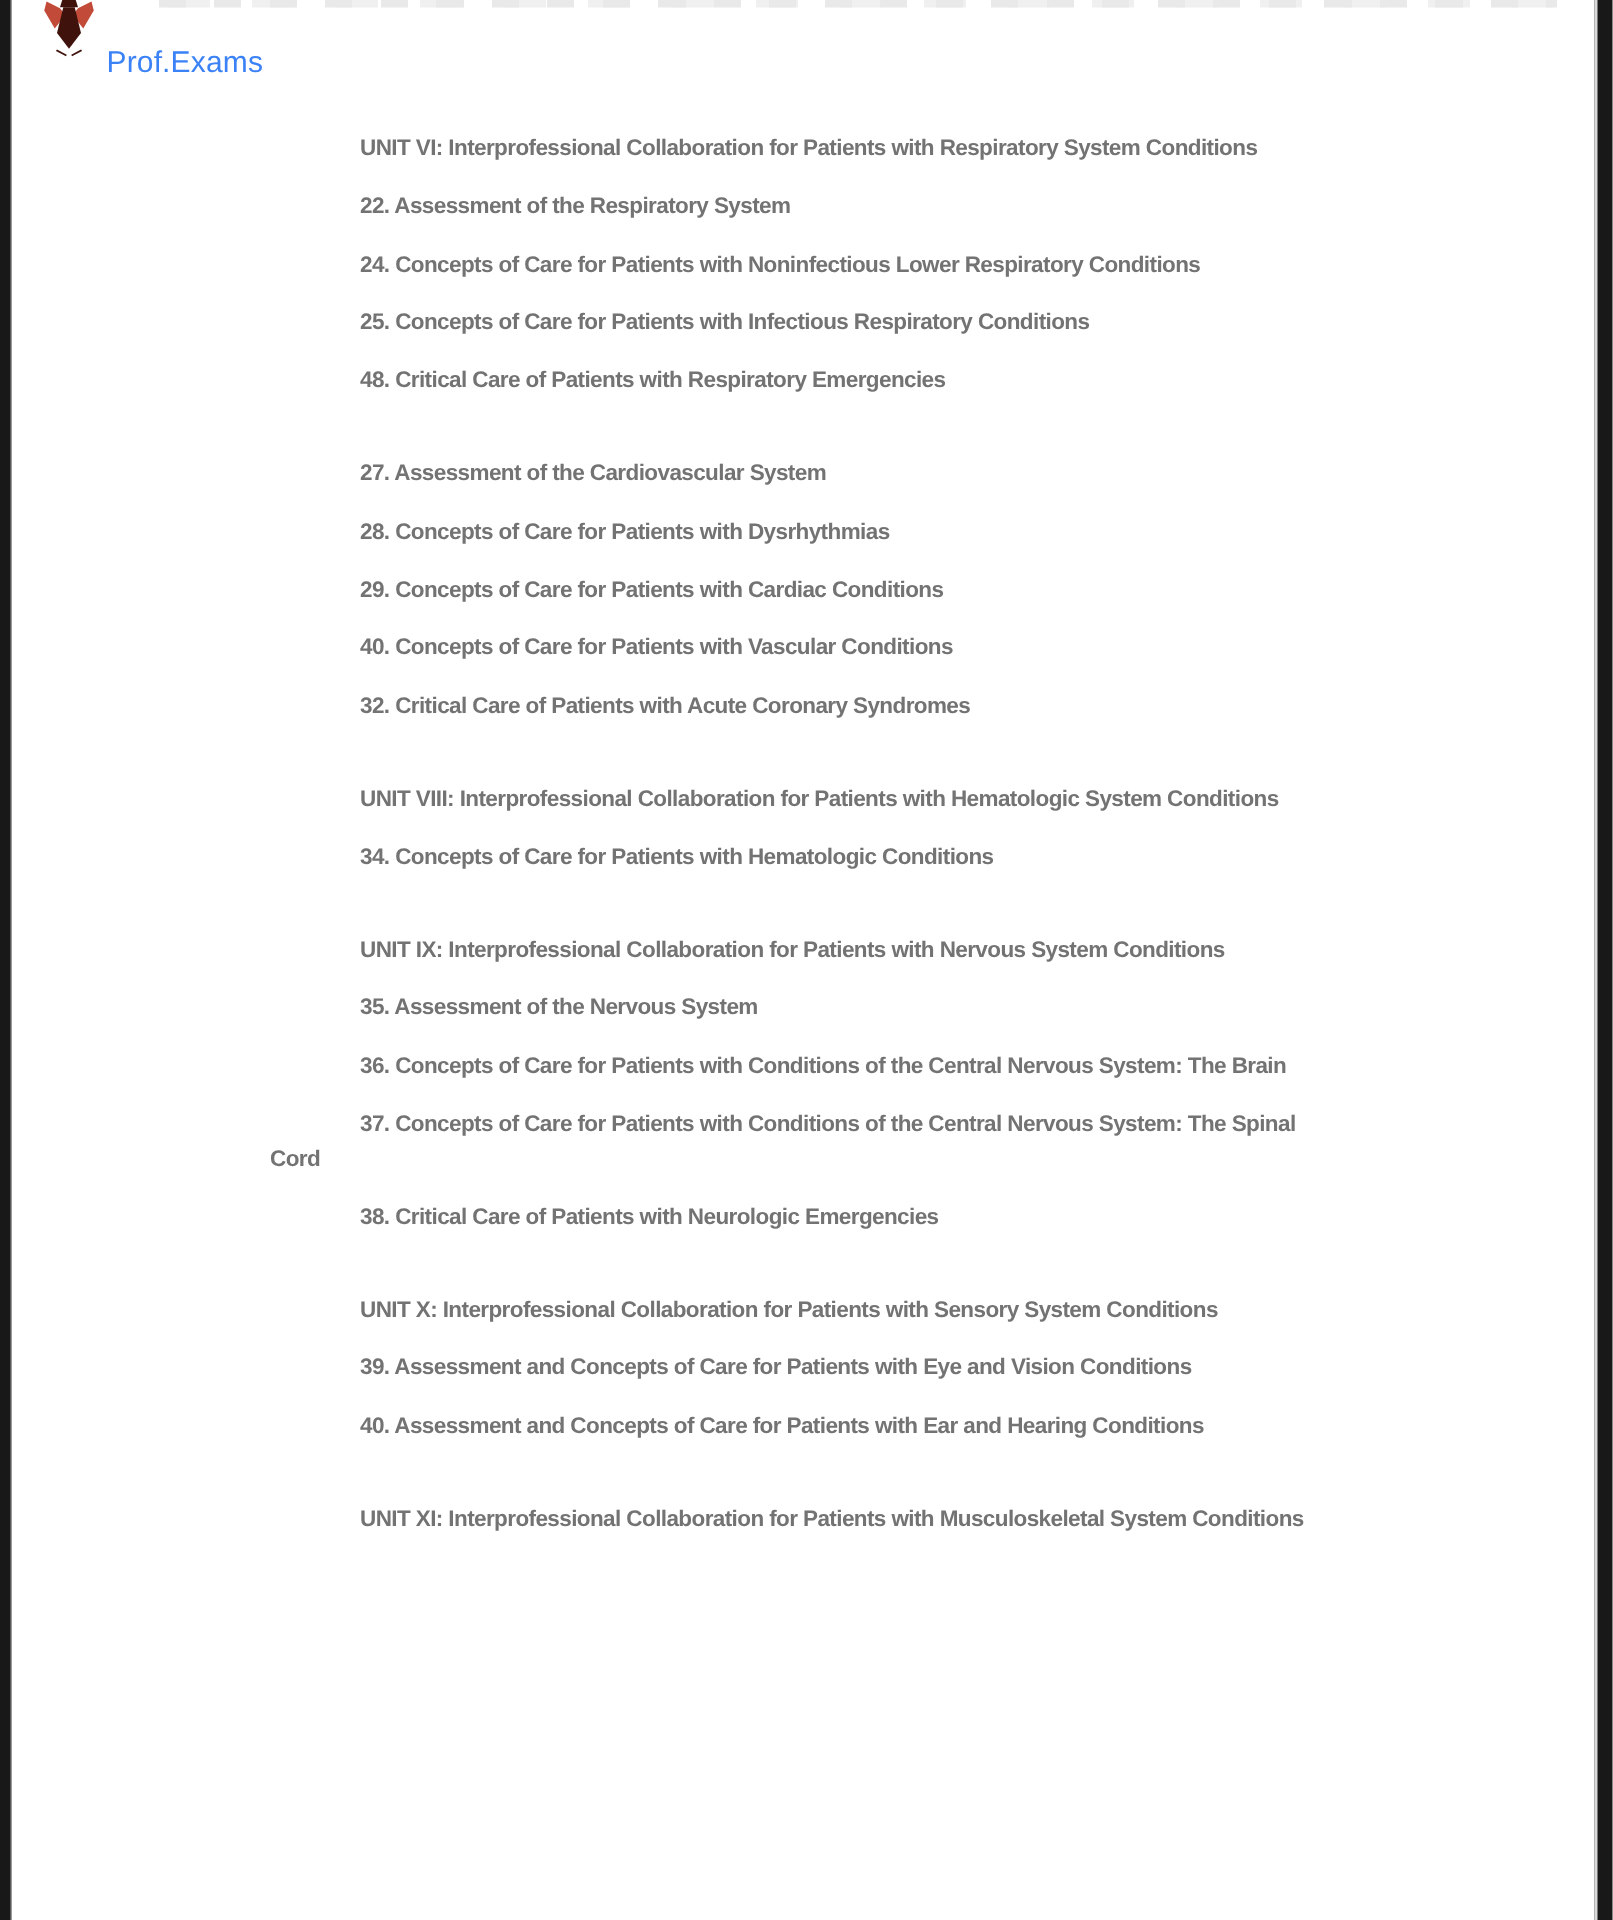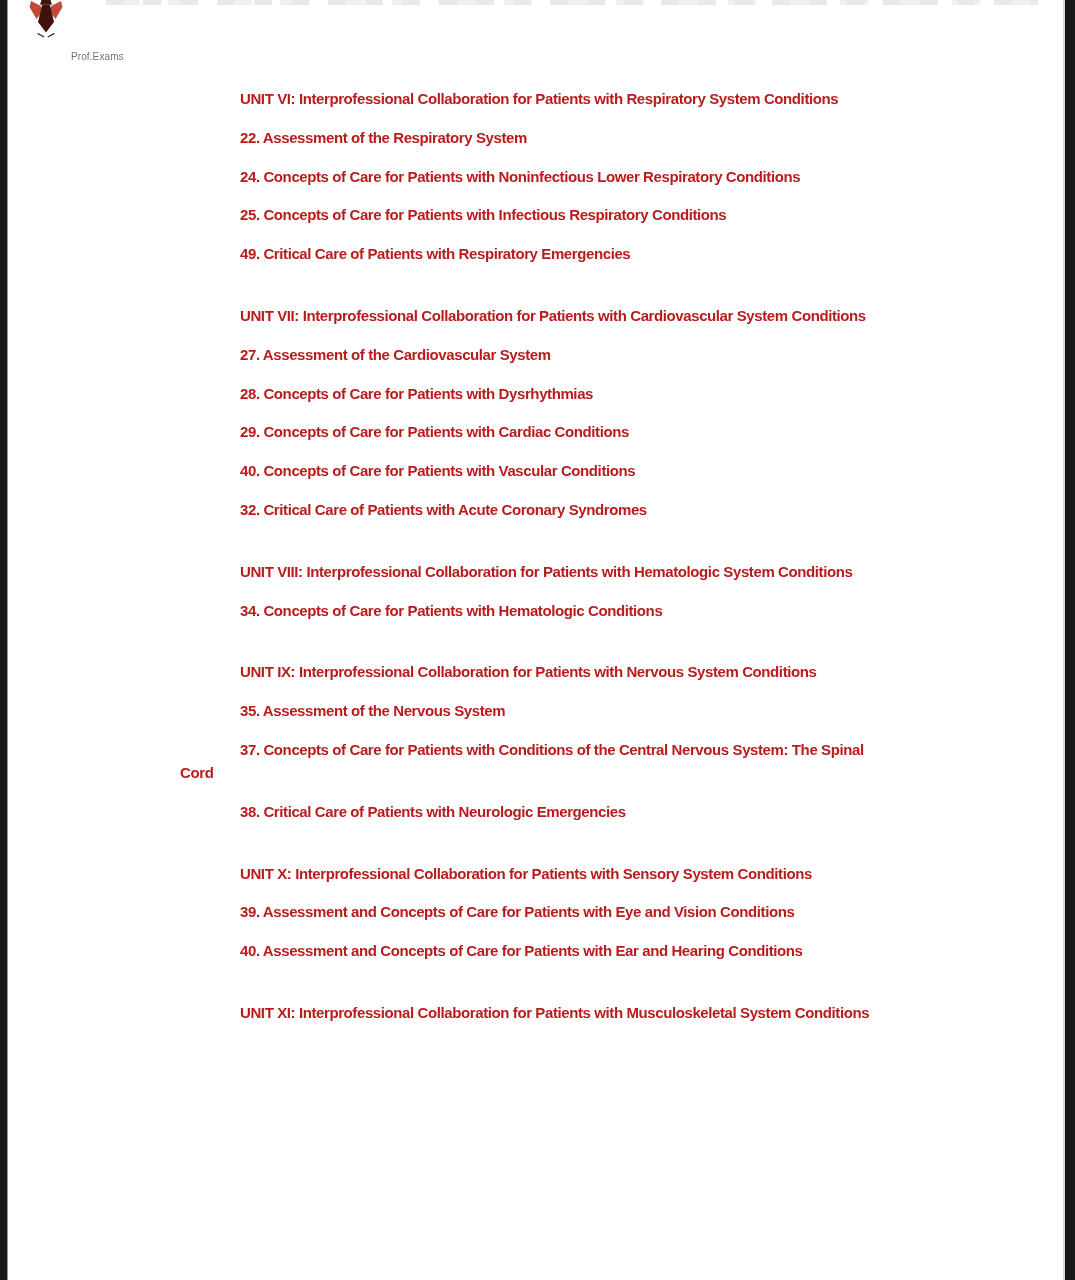--- a/index.html
+++ b/index.html
@@ -20,22 +20,22 @@
   .top-artifact {
     position: absolute; top: 0; left: 106px; width: 932px; height: 5px;
     background-image:
       repeating-linear-gradient(90deg, #e9e9e9 0 18px, rgba(0,0,0,0) 18px 37px),
       repeating-linear-gradient(90deg, #f0f0f0 6px 34px, rgba(0,0,0,0) 34px 62px);
   }
 
   
   .logo { position: absolute; left: 28px; top: 0; }
   .brand-name {
-    position: absolute; left: 71px; top: 48px;
-    font-size: 10px; line-height: 17px; color: #737373; letter-spacing: 0.1px;
+    position: absolute; left: 71px; top: 34px;
+    font-size: 20px; line-height: 17px; color: #3b82f6; letter-spacing: 0.1px;
   }
 
   
   main {
     position: absolute; left: 180px; top: 87px; width: 880px;
     color: #1a1a1a; font-weight: bold; font-size: 15px; letter-spacing: -0.4px;
   }
   .toc-section { margin: 0 0 38.8px 0; }
   .para { margin: 0 0 15.8px 0; }
   .line { margin: 0; line-height: 23px; white-space: nowrap; }
@@ -58,42 +58,39 @@
     <path d="M13.5,0 L22.5,0 L24,4.8 L12,4.8 Z" fill="#3f130c"></path>
 
     <path d="M14.2,4.8 L21.8,4.8 L26,22 L18,32.5 L10,22 Z" fill="#3f130c"></path>
 
     <path d="M10,33 L16.5,36.5 L16,37.5 L9.3,34 Z" fill="#3f130c"></path>
     <path d="M26,33 L19.5,36.5 L20,37.5 L26.7,34 Z" fill="#3f130c"></path>
   </svg>
 </div>
 <div class="brand-name">Prof.Exams</div>
 
-<main style="color: #b91c1c;">
+<main style="color: #737373;">
     <section class="toc-section">
       <div class="para">
         <p class="line indent">UNIT VI: Interprofessional Collaboration for Patients with Respiratory System Conditions</p>
       </div>
       <div class="para">
         <p class="line indent">22. Assessment of the Respiratory System</p>
       </div>
       <div class="para">
         <p class="line indent">24. Concepts of Care for Patients with Noninfectious Lower Respiratory Conditions</p>
       </div>
       <div class="para">
         <p class="line indent">25. Concepts of Care for Patients with Infectious Respiratory Conditions</p>
       </div>
       <div class="para">
-        <p class="line indent">49. Critical Care of Patients with Respiratory Emergencies</p>
+        <p class="line indent">48. Critical Care of Patients with Respiratory Emergencies</p>
       </div>
     </section>
     <section class="toc-section">
-      <div class="para">
-        <p class="line indent">UNIT VII: Interprofessional Collaboration for Patients with Cardiovascular System Conditions</p>
-      </div>
       <div class="para">
         <p class="line indent">27. Assessment of the Cardiovascular System</p>
       </div>
       <div class="para">
         <p class="line indent">28. Concepts of Care for Patients with Dysrhythmias</p>
       </div>
       <div class="para">
         <p class="line indent">29. Concepts of Care for Patients with Cardiac Conditions</p>
       </div>
       <div class="para">
@@ -112,20 +109,23 @@
       </div>
     </section>
     <section class="toc-section">
       <div class="para">
         <p class="line indent">UNIT IX: Interprofessional Collaboration for Patients with Nervous System Conditions</p>
       </div>
       <div class="para">
         <p class="line indent">35. Assessment of the Nervous System</p>
       </div>
       <div class="para">
+        <p class="line indent">36. Concepts of Care for Patients with Conditions of the Central Nervous System: The Brain</p>
+      </div>
+      <div class="para">
         <p class="line indent">37. Concepts of Care for Patients with Conditions of the Central Nervous System: The Spinal</p>
         <p class="line">Cord</p>
       </div>
       <div class="para">
         <p class="line indent">38. Critical Care of Patients with Neurologic Emergencies</p>
       </div>
     </section>
     <section class="toc-section">
       <div class="para">
         <p class="line indent">UNIT X: Interprofessional Collaboration for Patients with Sensory System Conditions</p>

